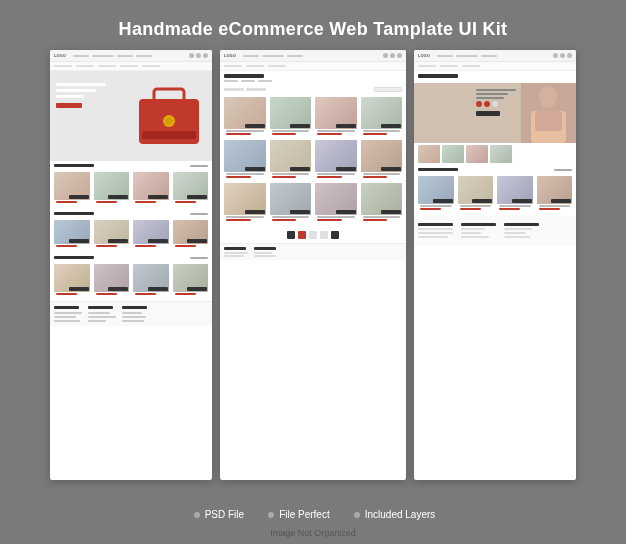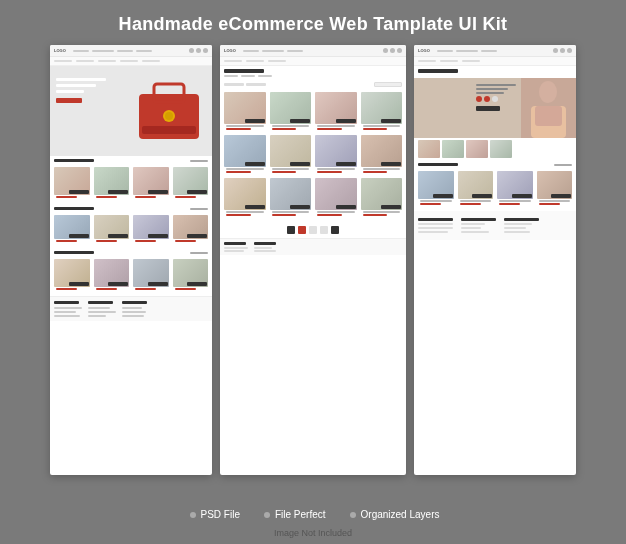--- a/index.html
+++ b/index.html
@@ -12,22 +12,23 @@
       display: flex;
       flex-direction: column;
       align-items: center;
     }
 
     .main-title {
       color: #ffffff;
       font-size: 18px;
       font-weight: bold;
       text-align: right;
-      padding: 14px 0 10px 0;
+      padding: 2px 0 10px 0;
       letter-spacing: 0.3px;
+      margin-top: 17px;
     }
 
     .previews-container {
       display: flex;
       gap: 8px;
       padding: 0 14px;
       justify-content: center;
       flex: 1;
     }
 
@@ -778,17 +779,17 @@
   <div class="badge-item">
     <div class="badge-dot"></div>
     <span>PSD File</span>
   </div>
   <div class="badge-item">
     <div class="badge-dot"></div>
     <span>File Perfect</span>
   </div>
   <div class="badge-item">
     <div class="badge-dot"></div>
-    <span>Organized Layers</span>
+    <span>Included Layers</span>
   </div>
 </div>
 
-<div class="bottom-note">Image Not Included</div>
+<div class="bottom-note">Image Not Organized</div>
 
 </body></html>

